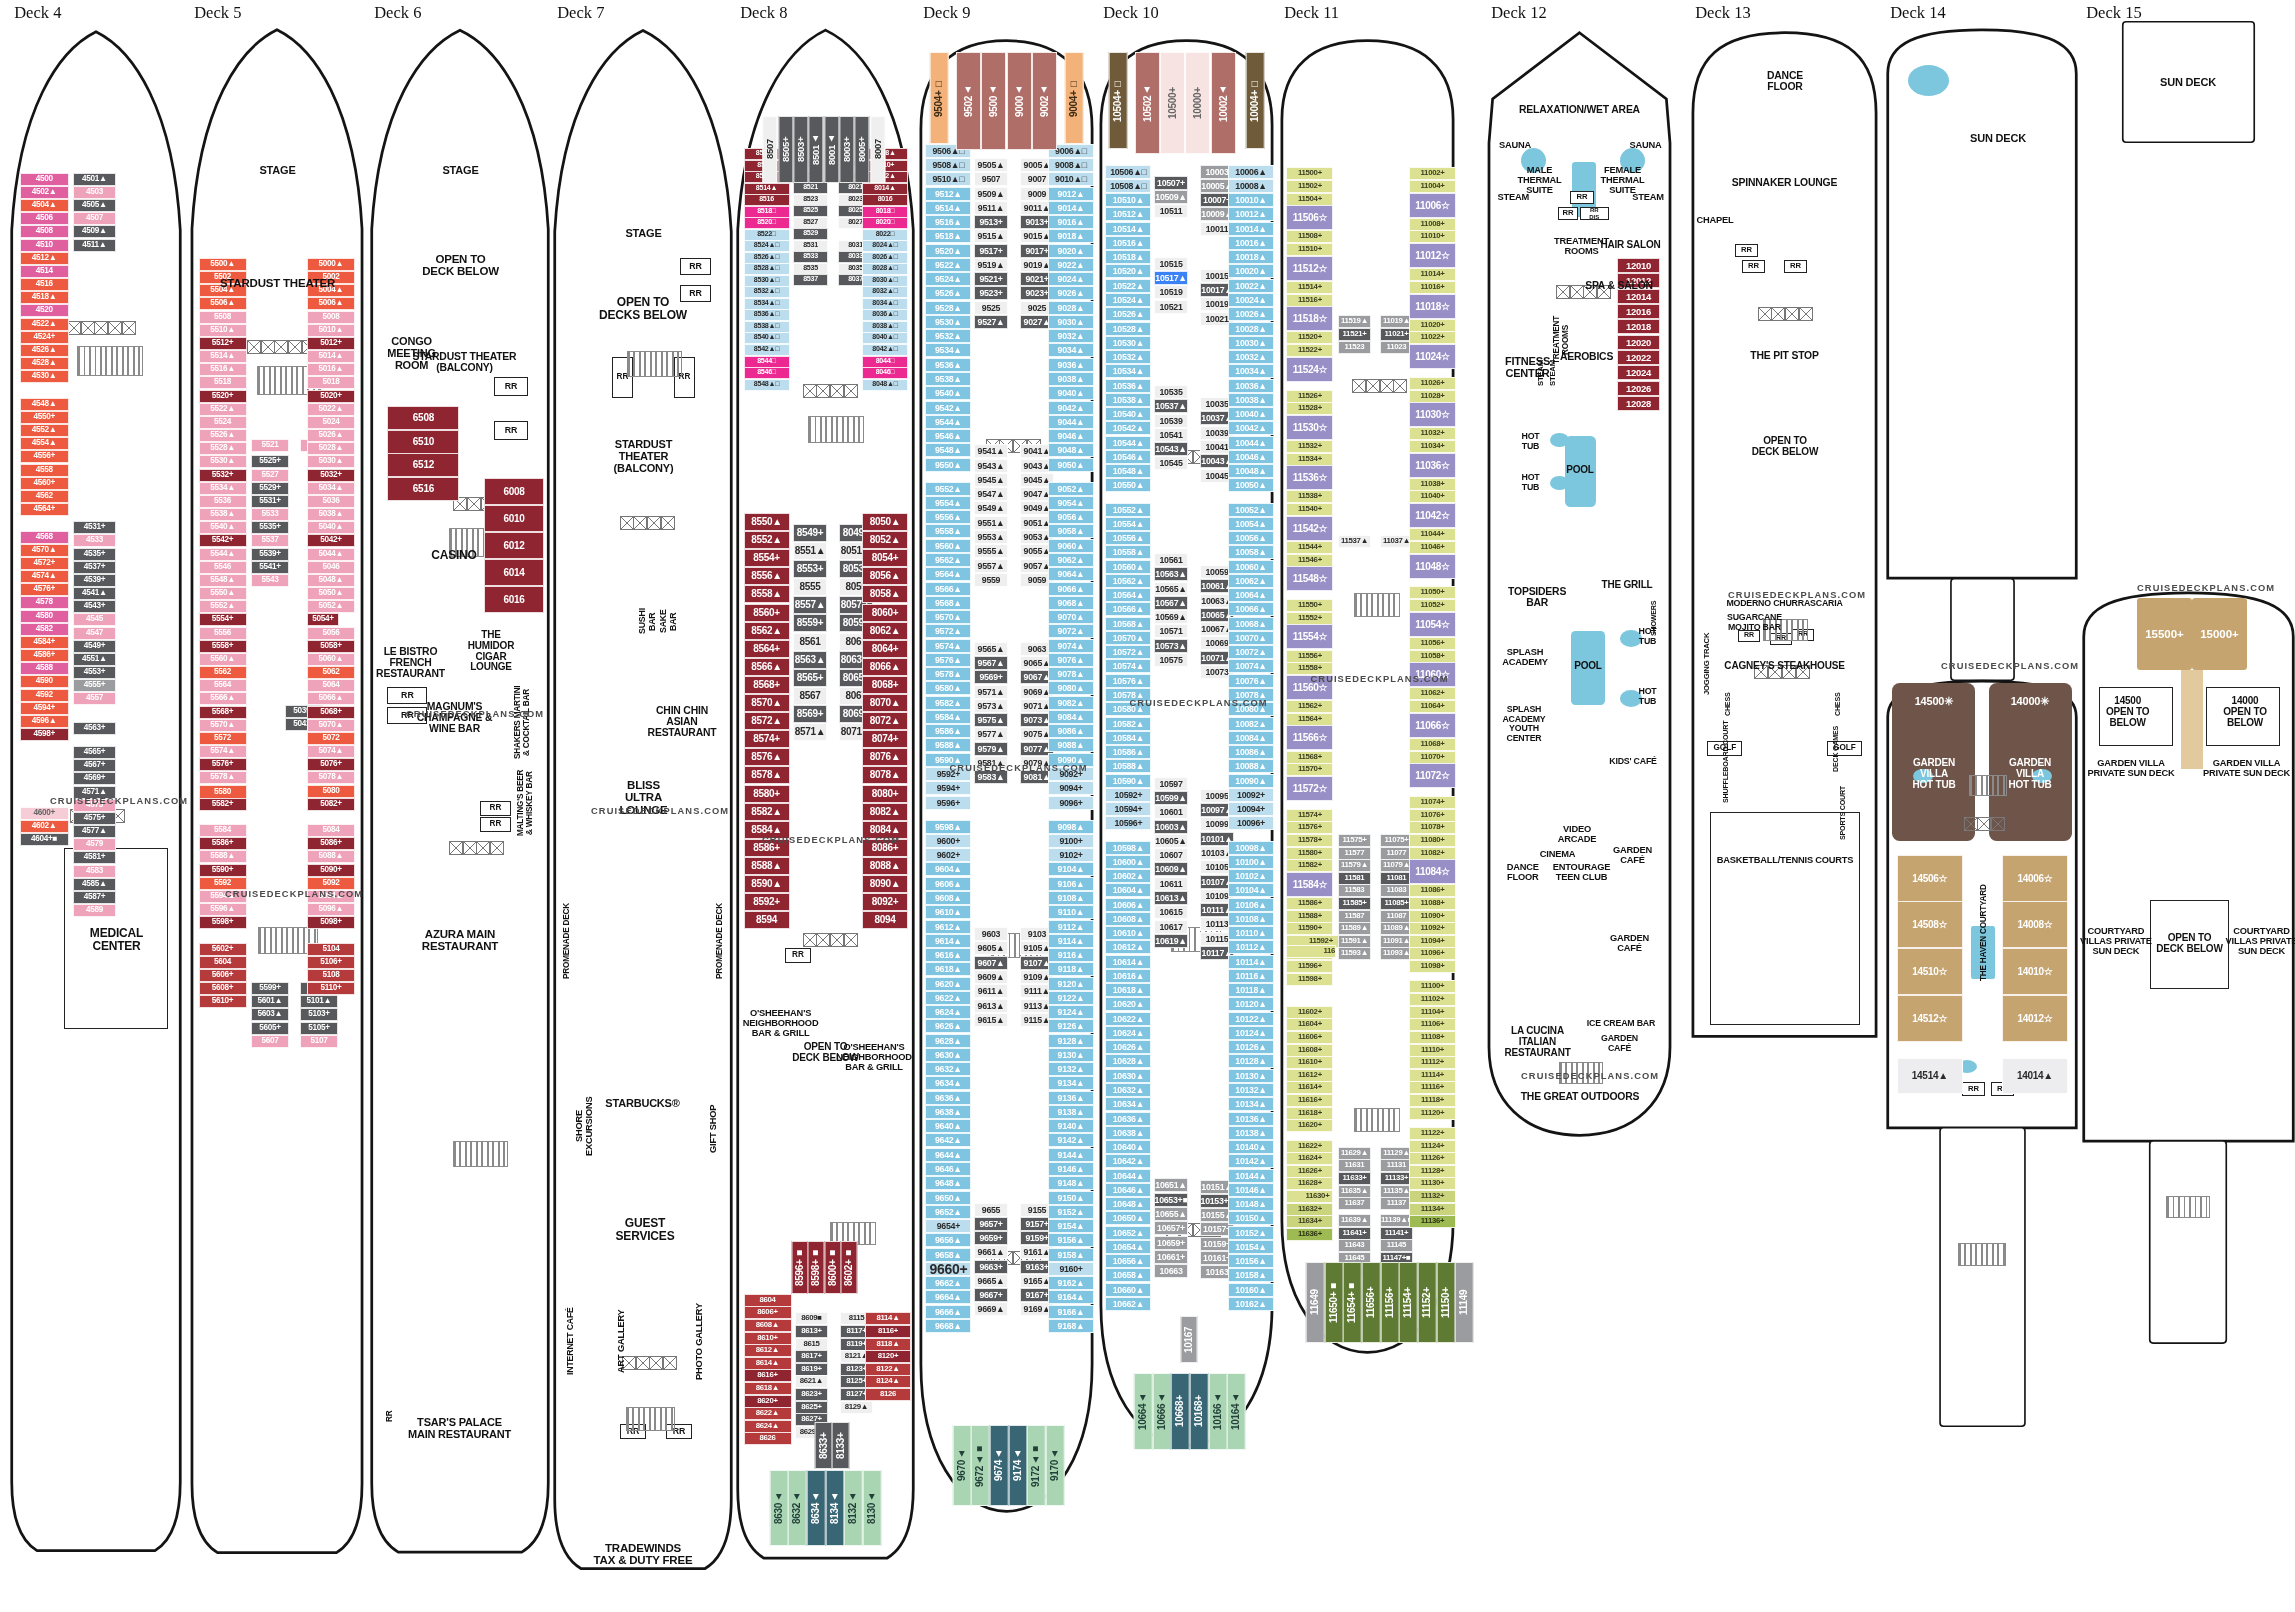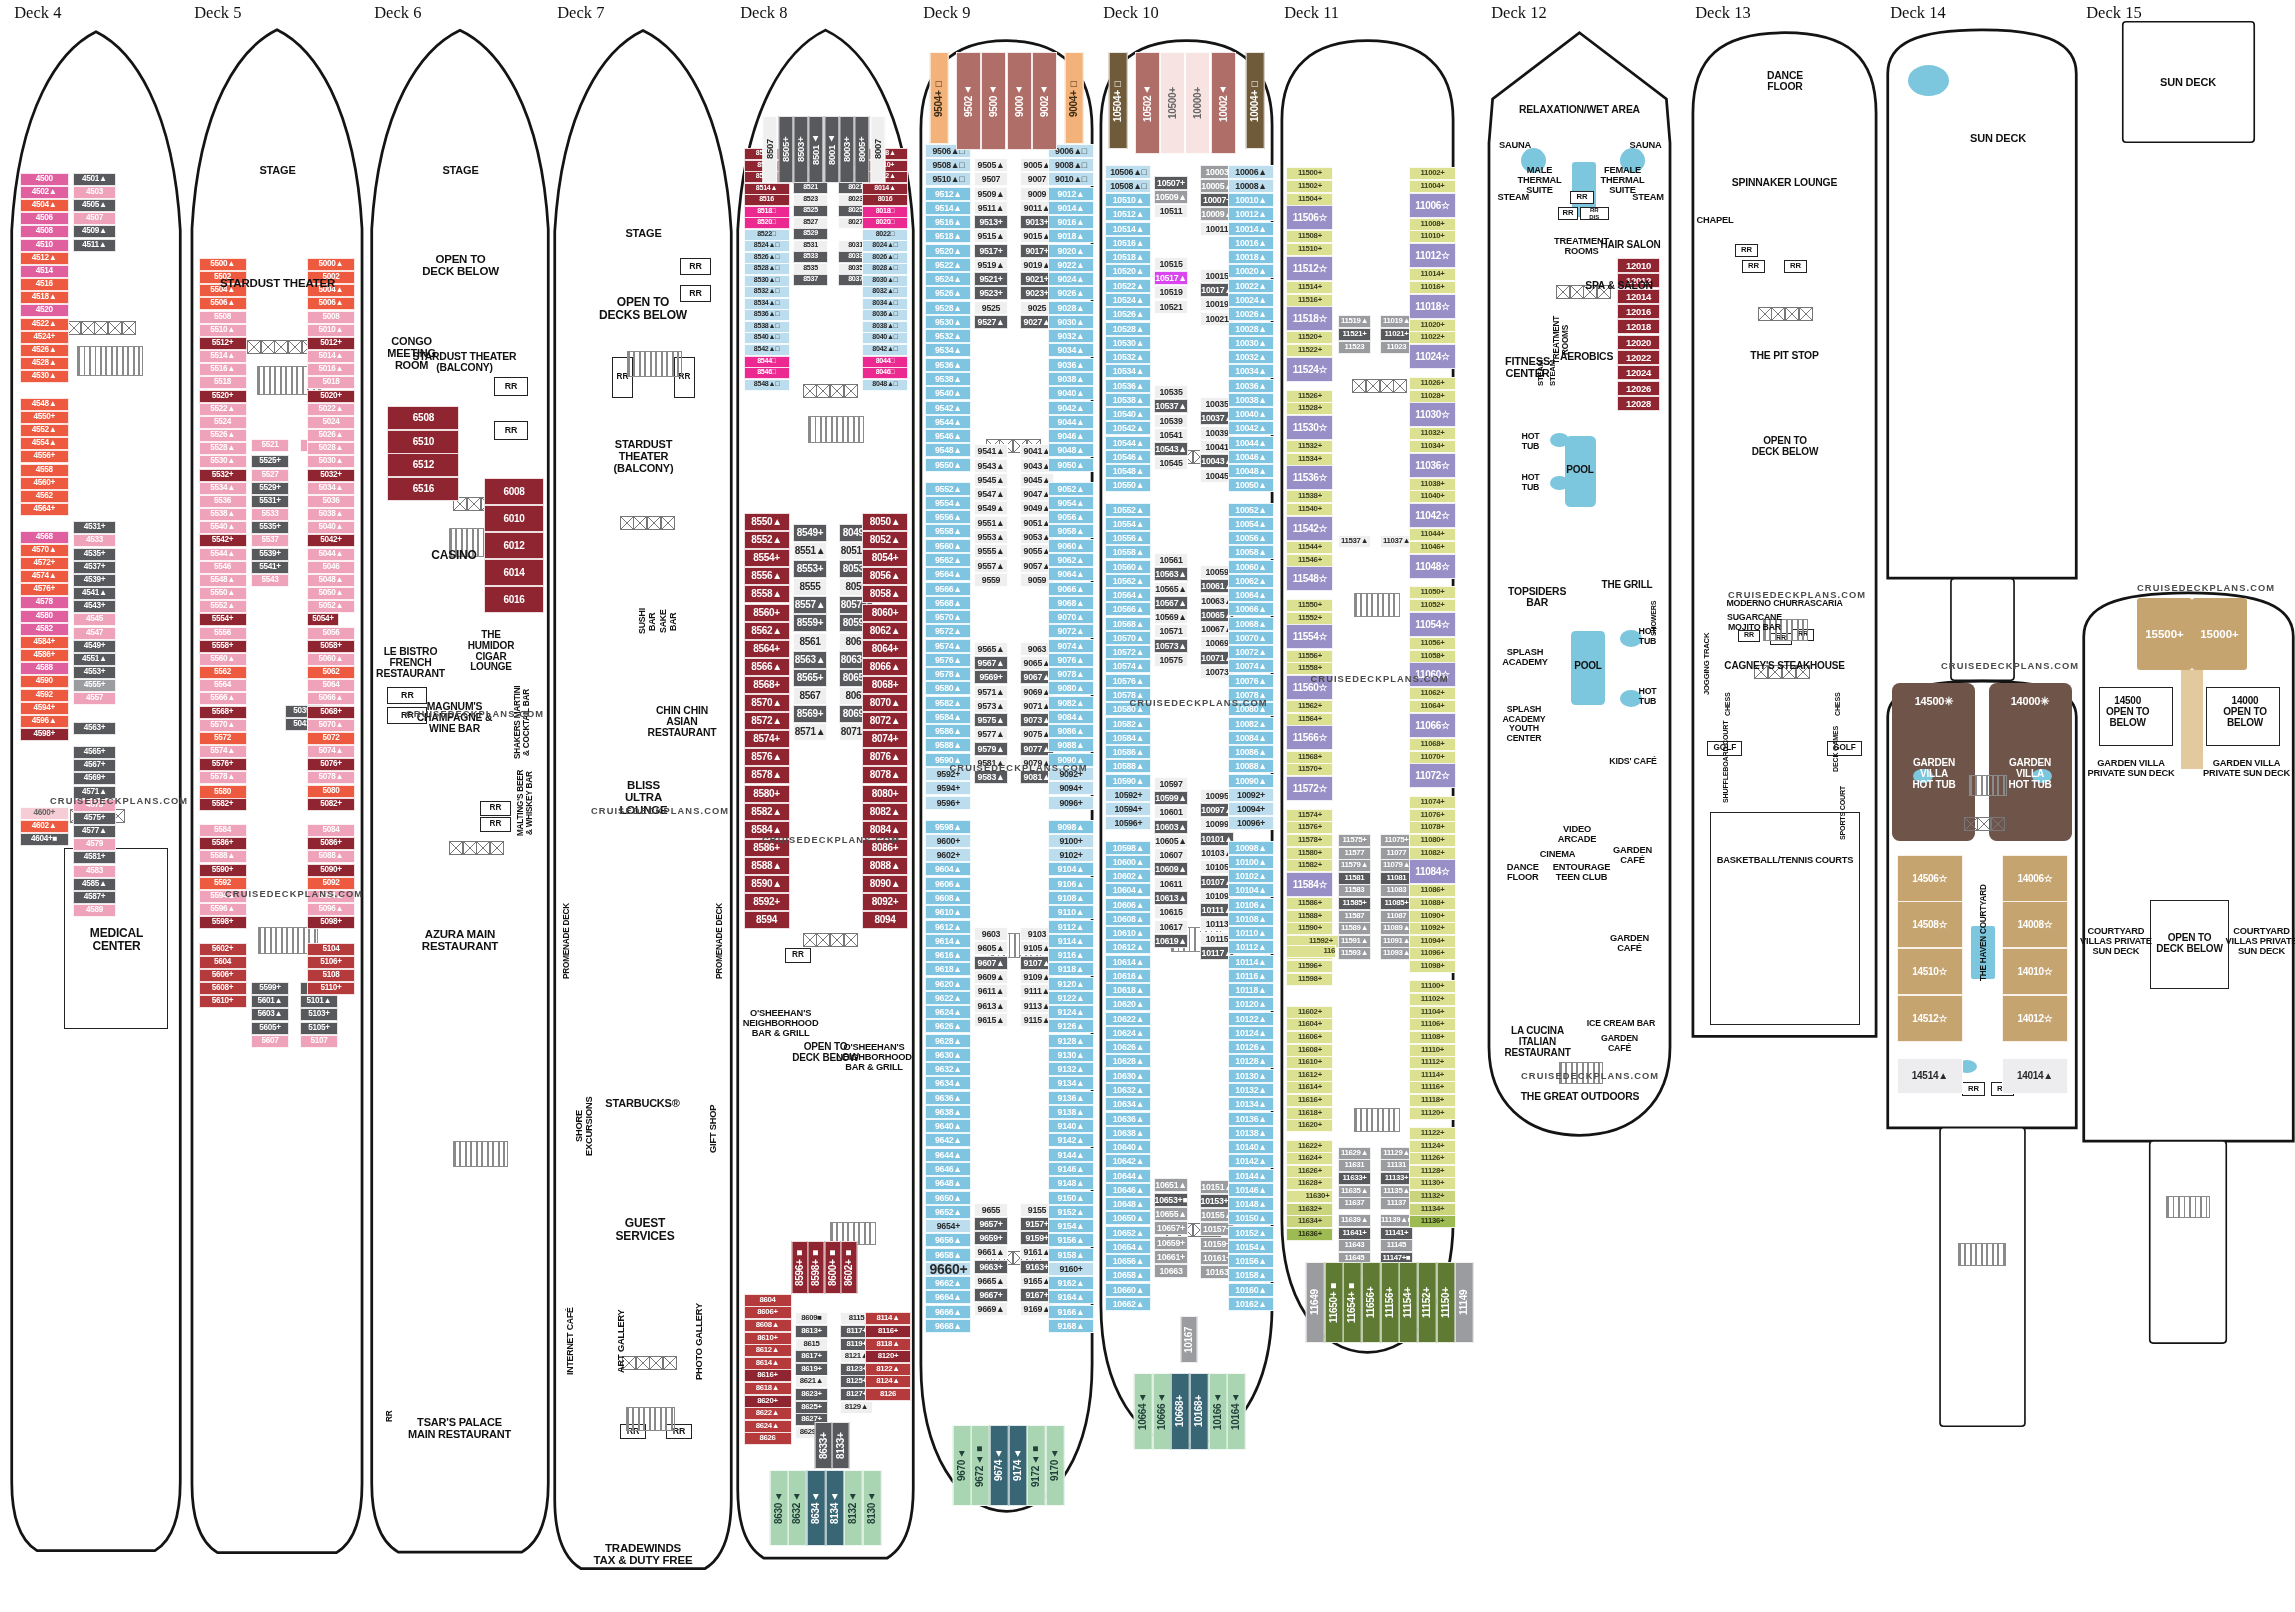--- a/index.html
+++ b/index.html
@@ -982,21 +982,21 @@
       <div class="cab" style="left: 4.4px; top: 1226px; width: 46px; height: 14.3px; background: rgb(127, 197, 226); color: rgb(255, 255, 255); font-size: 8.8px;">10652▲</div>
       <div class="cab" style="left: 4.4px; top: 1240px; width: 46px; height: 14.3px; background: rgb(127, 197, 226); color: rgb(255, 255, 255); font-size: 8.8px;">10654▲</div>
       <div class="cab" style="left: 4.4px; top: 1254px; width: 46px; height: 14.3px; background: rgb(127, 197, 226); color: rgb(255, 255, 255); font-size: 8.8px;">10656▲</div>
       <div class="cab" style="left: 4.4px; top: 1268px; width: 46px; height: 14.3px; background: rgb(127, 197, 226); color: rgb(255, 255, 255); font-size: 8.8px;">10658▲</div>
       <div class="cab" style="left: 4.4px; top: 1283px; width: 46px; height: 14.3px; background: rgb(127, 197, 226); color: rgb(255, 255, 255); font-size: 8.8px;">10660▲</div>
       <div class="cab" style="left: 4.4px; top: 1297px; width: 46px; height: 14.3px; background: rgb(127, 197, 226); color: rgb(255, 255, 255); font-size: 8.8px;">10662▲</div>
       <div class="cab" style="left: 53px; top: 176px; width: 34px; height: 14.3px; background: rgb(88, 89, 92); color: rgb(255, 255, 255); font-size: 8.8px;">10507+</div>
       <div class="cab" style="left: 53px; top: 190px; width: 34px; height: 14.3px; background: rgb(155, 156, 159); color: rgb(255, 255, 255); font-size: 8.8px;">10509▲</div>
       <div class="cab" style="left: 53px; top: 204px; width: 34px; height: 14.3px; background: rgb(239, 239, 240); color: rgb(42, 42, 42); font-size: 8.8px;">10511</div>
       <div class="cab" style="left: 53px; top: 257px; width: 34px; height: 14.3px; background: rgb(239, 239, 240); color: rgb(42, 42, 42); font-size: 8.8px;">10515</div>
-      <div class="cab" style="left: 53px; top: 271px; width: 34px; height: 14.3px; background: #d946ef; color: rgb(255, 255, 255); font-size: 8.8px;">10517▲</div>
+      <div class="cab" style="left: 53px; top: 271px; width: 34px; height: 14.3px; background: #3b82f6; color: rgb(255, 255, 255); font-size: 8.8px;">10517▲</div>
       <div class="cab" style="left: 53px; top: 285px; width: 34px; height: 14.3px; background: rgb(239, 239, 240); color: rgb(42, 42, 42); font-size: 8.8px;">10519</div>
       <div class="cab" style="left: 53px; top: 300px; width: 34px; height: 14.3px; background: rgb(239, 239, 240); color: rgb(42, 42, 42); font-size: 8.8px;">10521</div>
       <div class="cab" style="left: 53px; top: 385px; width: 34px; height: 14.3px; background: rgb(239, 239, 240); color: rgb(42, 42, 42); font-size: 8.8px;">10535</div>
       <div class="cab" style="left: 53px; top: 399px; width: 34px; height: 14.3px; background: rgb(88, 89, 92); color: rgb(255, 255, 255); font-size: 8.8px;">10537▲</div>
       <div class="cab" style="left: 53px; top: 414px; width: 34px; height: 14.3px; background: rgb(239, 239, 240); color: rgb(42, 42, 42); font-size: 8.8px;">10539</div>
       <div class="cab" style="left: 53px; top: 428px; width: 34px; height: 14.3px; background: rgb(239, 239, 240); color: rgb(42, 42, 42); font-size: 8.8px;">10541</div>
       <div class="cab" style="left: 53px; top: 442px; width: 34px; height: 14.3px; background: rgb(88, 89, 92); color: rgb(255, 255, 255); font-size: 8.8px;">10543▲</div>
       <div class="cab" style="left: 53px; top: 456px; width: 34px; height: 14.3px; background: rgb(239, 239, 240); color: rgb(42, 42, 42); font-size: 8.8px;">10545</div>
       <div class="cab" style="left: 53px; top: 553px; width: 34px; height: 14.3px; background: rgb(239, 239, 240); color: rgb(42, 42, 42); font-size: 8.8px;">10561</div>
       <div class="cab" style="left: 53px; top: 567px; width: 34px; height: 14.3px; background: rgb(88, 89, 92); color: rgb(255, 255, 255); font-size: 8.8px;">10563▲</div>

